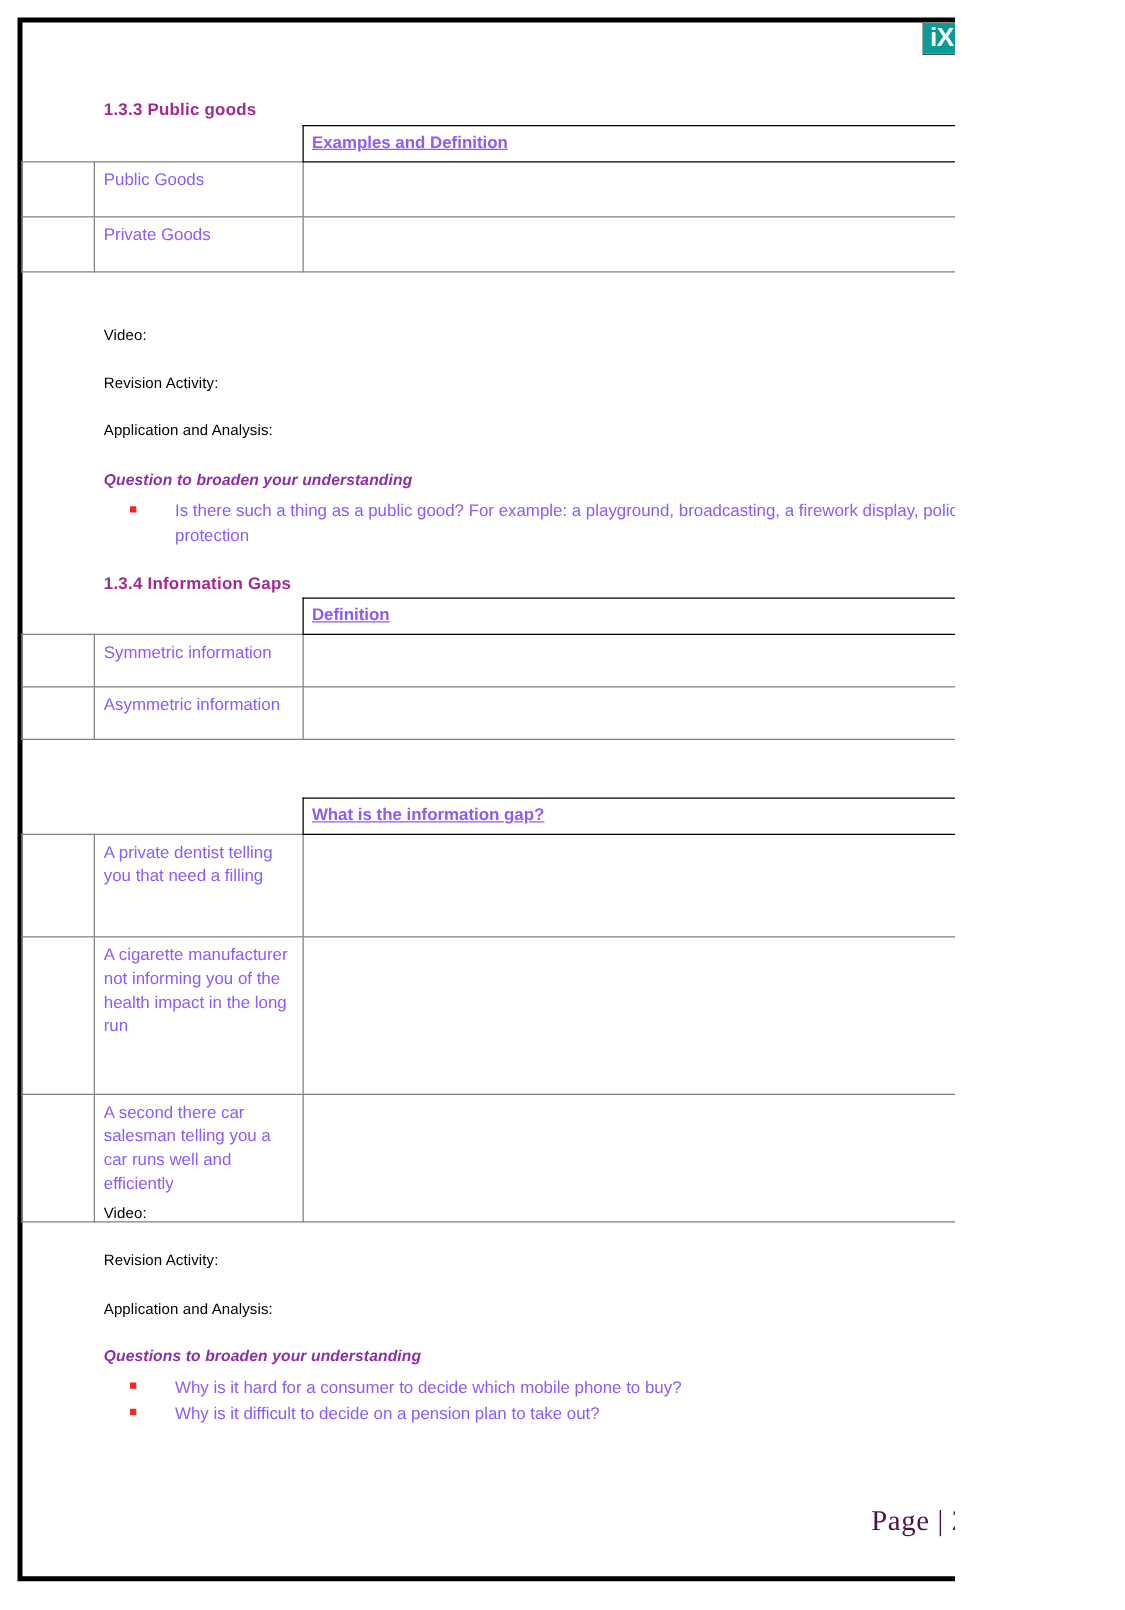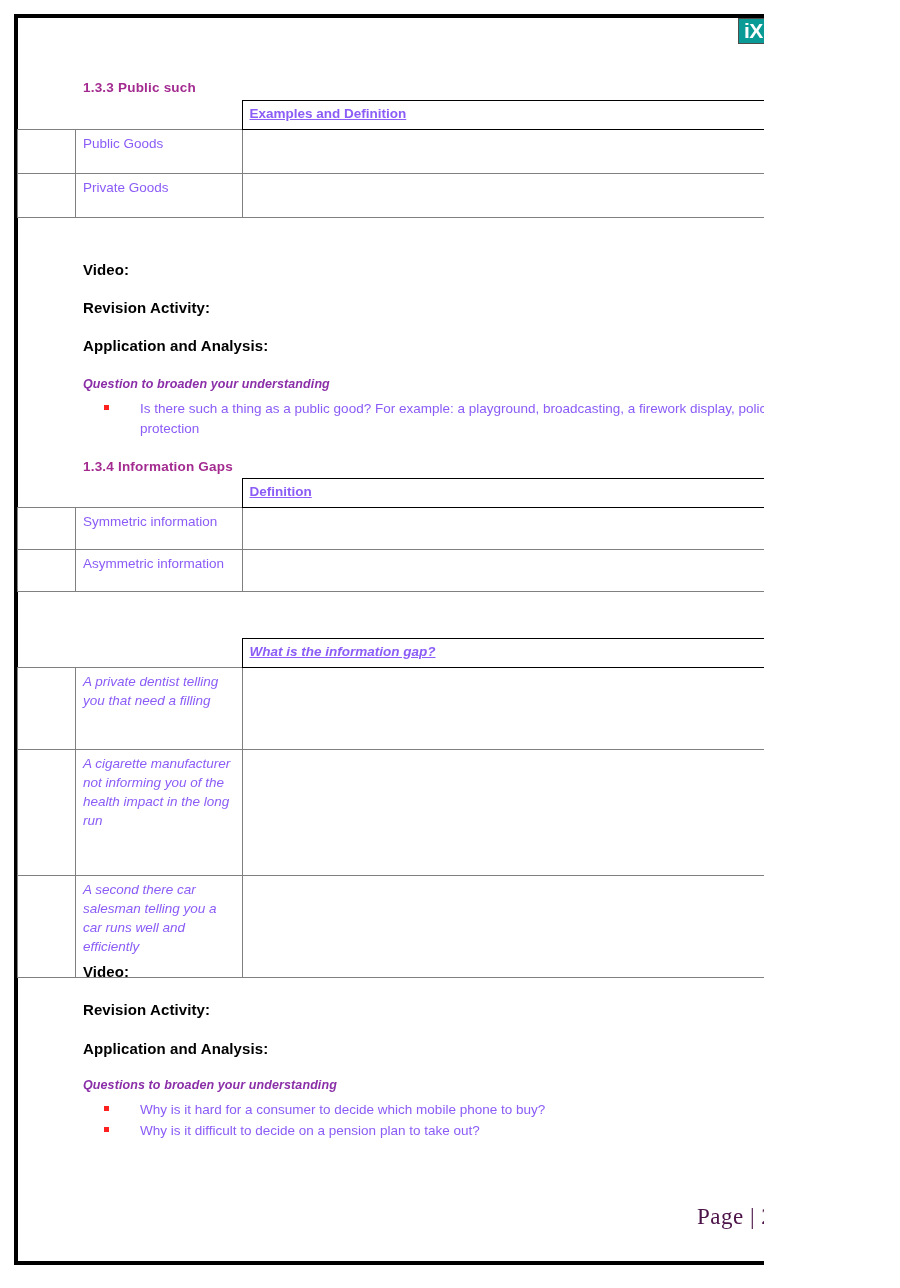--- a/index.html
+++ b/index.html
@@ -108,22 +108,22 @@
   tr.head td.c-wide span {
     text-decoration: underline;
   }
   tr.body td.c-blank {
     border: 1px solid #808080;
   }
 
   
   .lbl {
     position: absolute;
-    font-size: 15px;
-    font-weight: bold;
+    font-size: 12px;
+    font-weight: normal;
     color: #000000;
     white-space: nowrap;
     letter-spacing: 0.1px;
     text-align: right;
   }
 
   
   .q-title {
     position: absolute;
     font-size: 12.5px;
@@ -171,21 +171,21 @@
 
 <div class="page">
 
   <div class="page-frame"></div>
 
   <div class="logo">
     <span class="logo-mark">iXL</span>
     <span class="logo-word">TUTORS</span>
   </div>
 
-  <div class="h-section" style="left:83px; top:80px;">1.3.3 Public such</div>
+  <div class="h-section" style="left:83px; top:80px;">1.3.3 Public goods</div>
 
   <table class="sheet" style="left:17px; top:100px; width:858px;">
     <tbody>
         <tr class="head">
       <td class="c-blank"></td>
       <td class="c-label"></td>
       <td class="c-wide"><span>Examples and Definition</span></td>
     </tr>
     <tr class="body">
       <td class="c-blank"></td>
@@ -227,21 +227,21 @@
       <td class="c-wide"></td>
     </tr>
     <tr class="body">
       <td class="c-blank"></td>
       <td class="c-label" style="height:30px;">Asymmetric information</td>
       <td class="c-wide"></td>
     </tr>
   </tbody>
     </table>
 
-  <table class="sheet" style="left:17px; top:638px; width:858px;font-style:italic;">
+  <table class="sheet" style="left:17px; top:638px; width:858px;">
     <tbody>
         <tr class="head">
       <td class="c-blank"></td>
       <td class="c-label"></td>
       <td class="c-wide"><span>What is the information gap?</span></td>
     </tr>
     <tr class="body">
       <td class="c-blank"></td>
       <td class="c-label" style="height:70px;">A private dentist telling you that need a filling</td>
       <td class="c-wide"></td>

